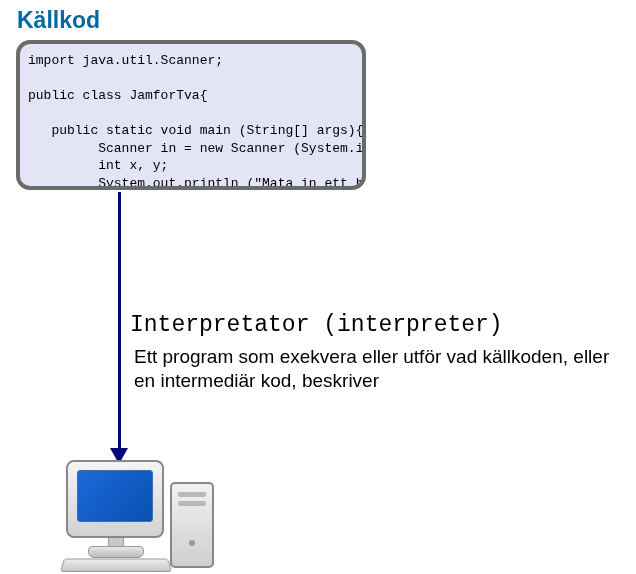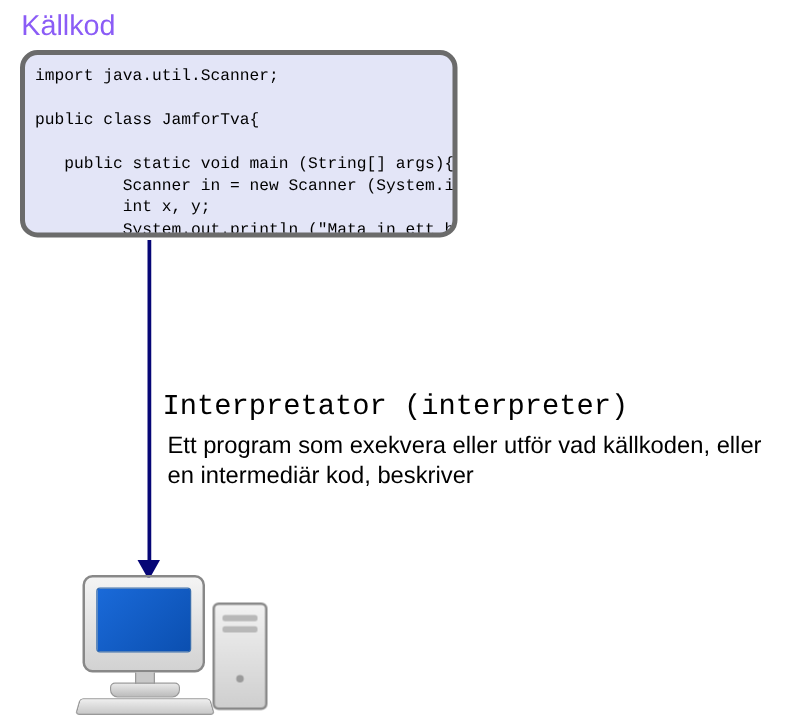--- a/index.html
+++ b/index.html
@@ -8,21 +8,22 @@
     width: 636px;
     height: 574px;
     background: #ffffff;
     font-family: Arial, Helvetica, sans-serif;
     position: relative;
     overflow: hidden;
   }
   .title {
     position: absolute;
     font-size: 23px;
-    color: #8b5cf6;
+    color: #0369a1;
+    font-weight: bold;
   }
   .code-box {
     position: absolute;
     left: 16px;
     top: 40px;
     width: 350px;
     height: 150px;
     background: #e3e5f7;
     border: 4px solid #6b6b6b;
     border-radius: 14px;

